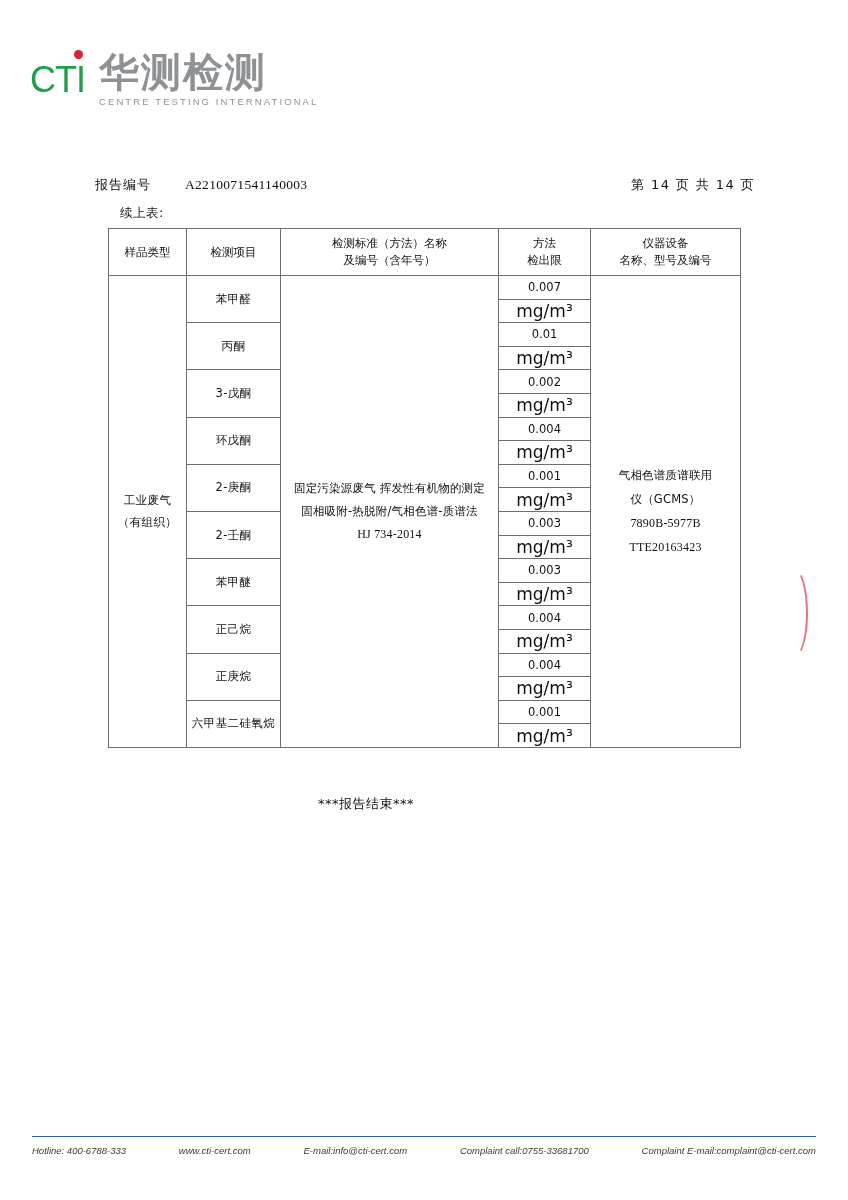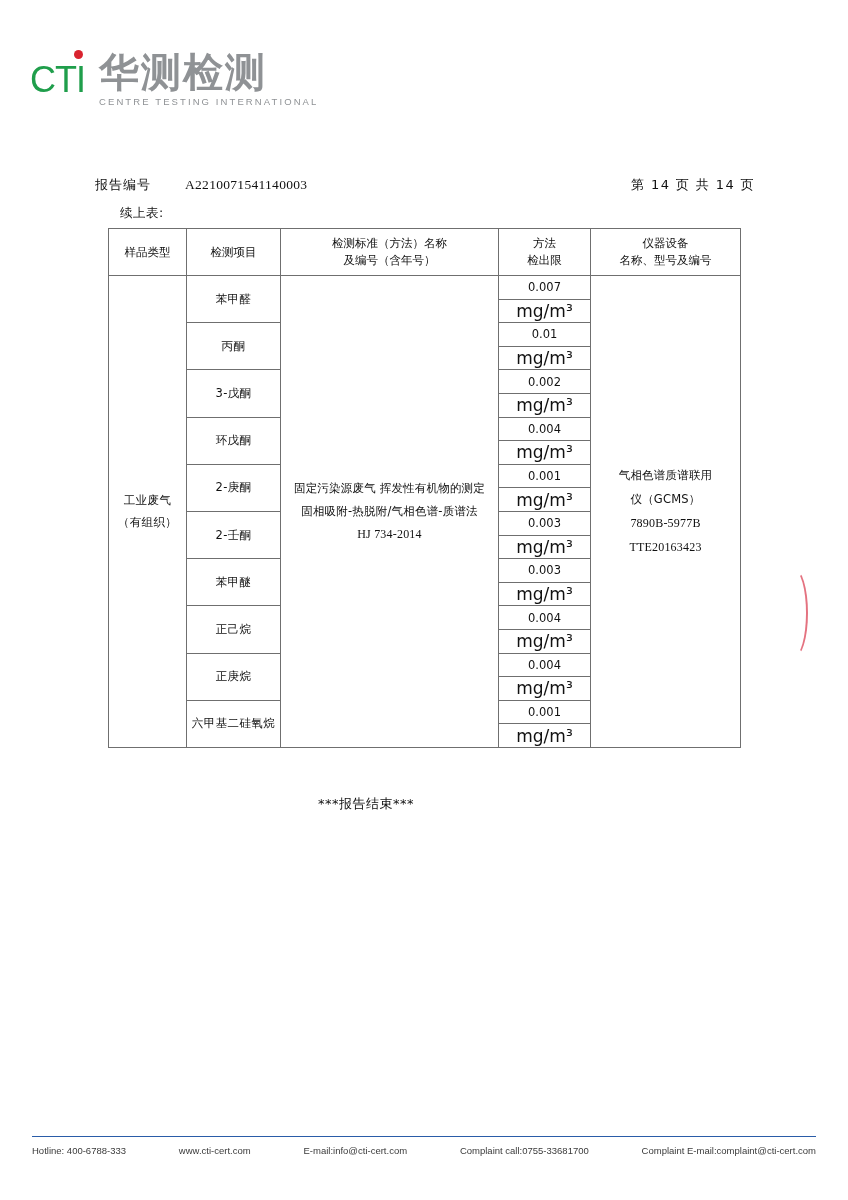--- a/index.html
+++ b/index.html
@@ -215,21 +215,21 @@
     position: absolute;
     left: 32px;
     top: 1145px;
     width: 784px;
     display: flex;
     justify-content: space-between;
     font-family: "Liberation Sans", sans-serif;
     font-size: 9.5px;
     color: #3a3a3a;
   }
-  .footer span { white-space: nowrap; }
+  .footer span { white-space: nowrap; font-style: italic; }
 </style>
 </head>
 <body>
 
 <div class="page">
 
   <div class="logo-block">
     <div class="logo-cti">CTI<span class="dot"></span></div>
     <div class="logo-cn">
       <div class="cn">华测检测</div>

